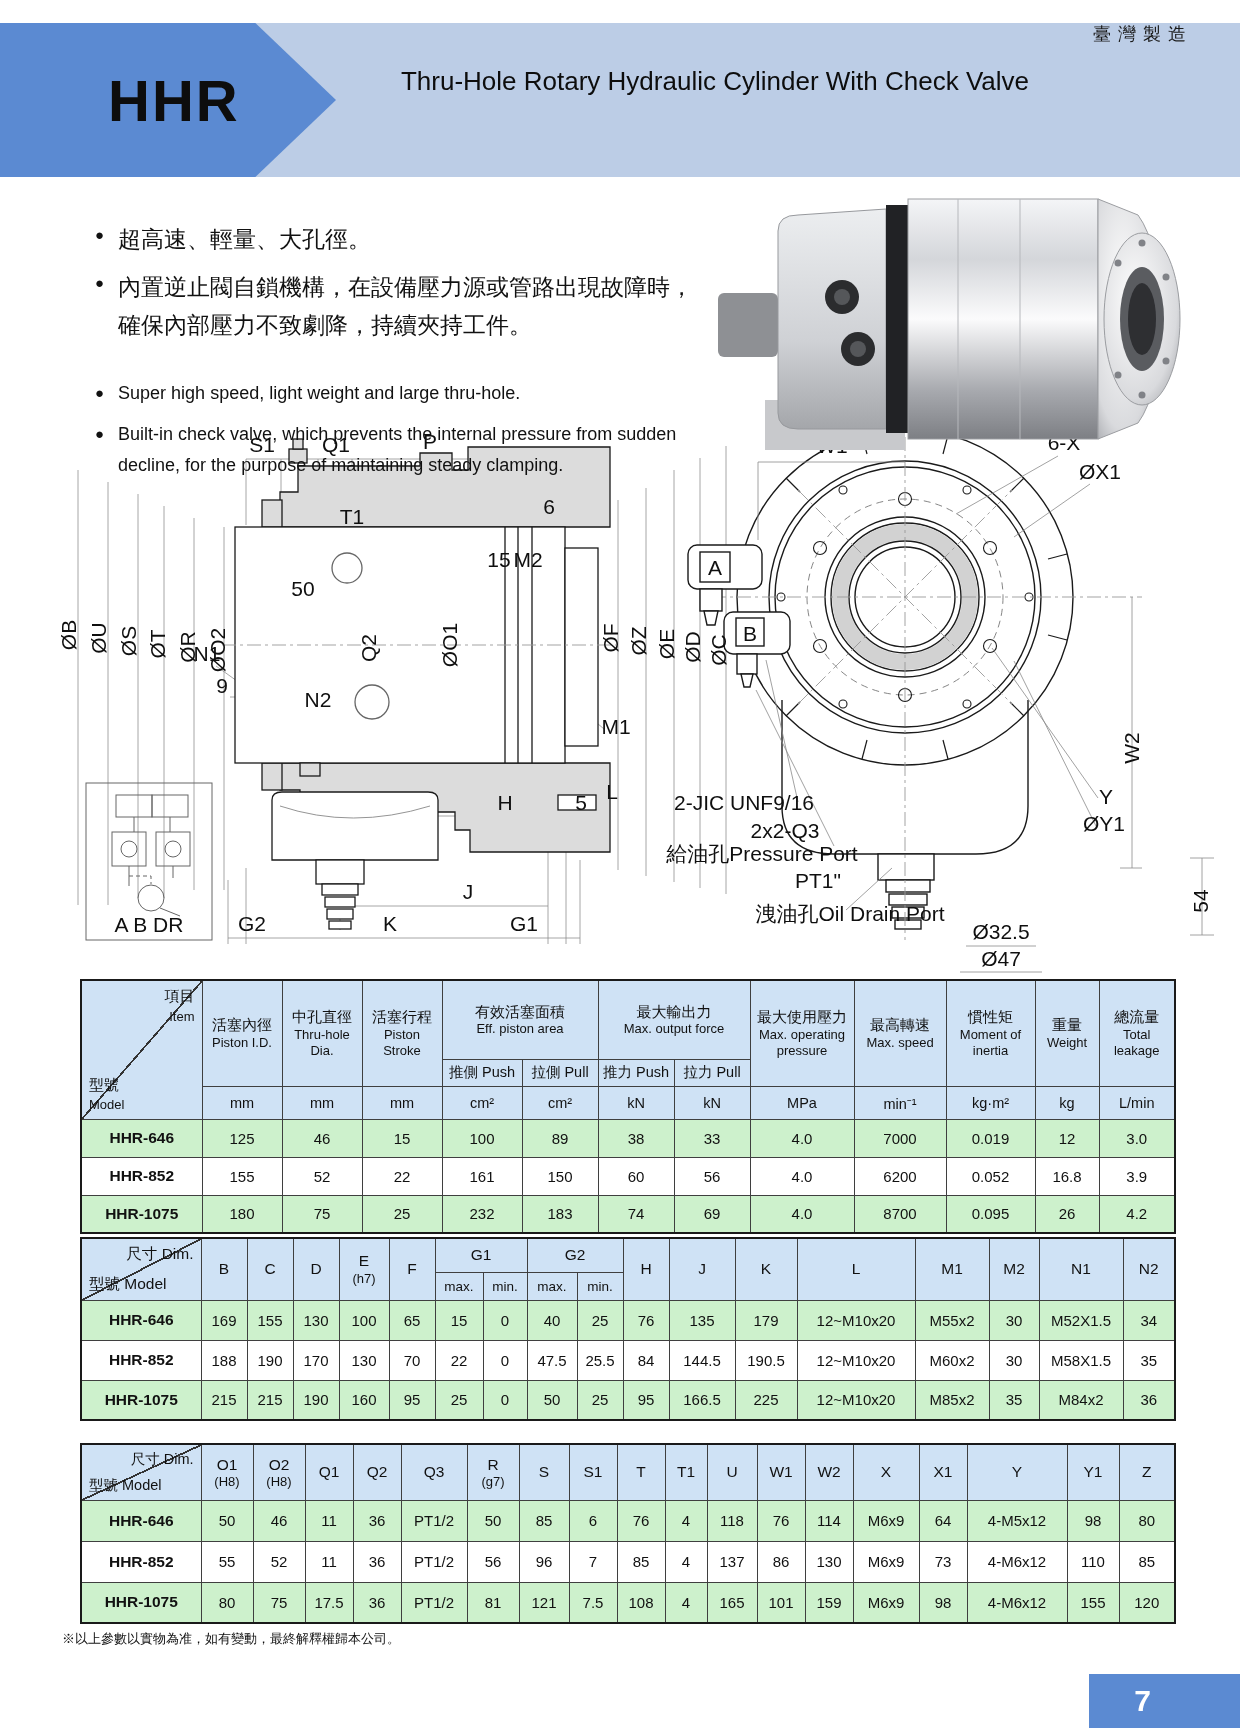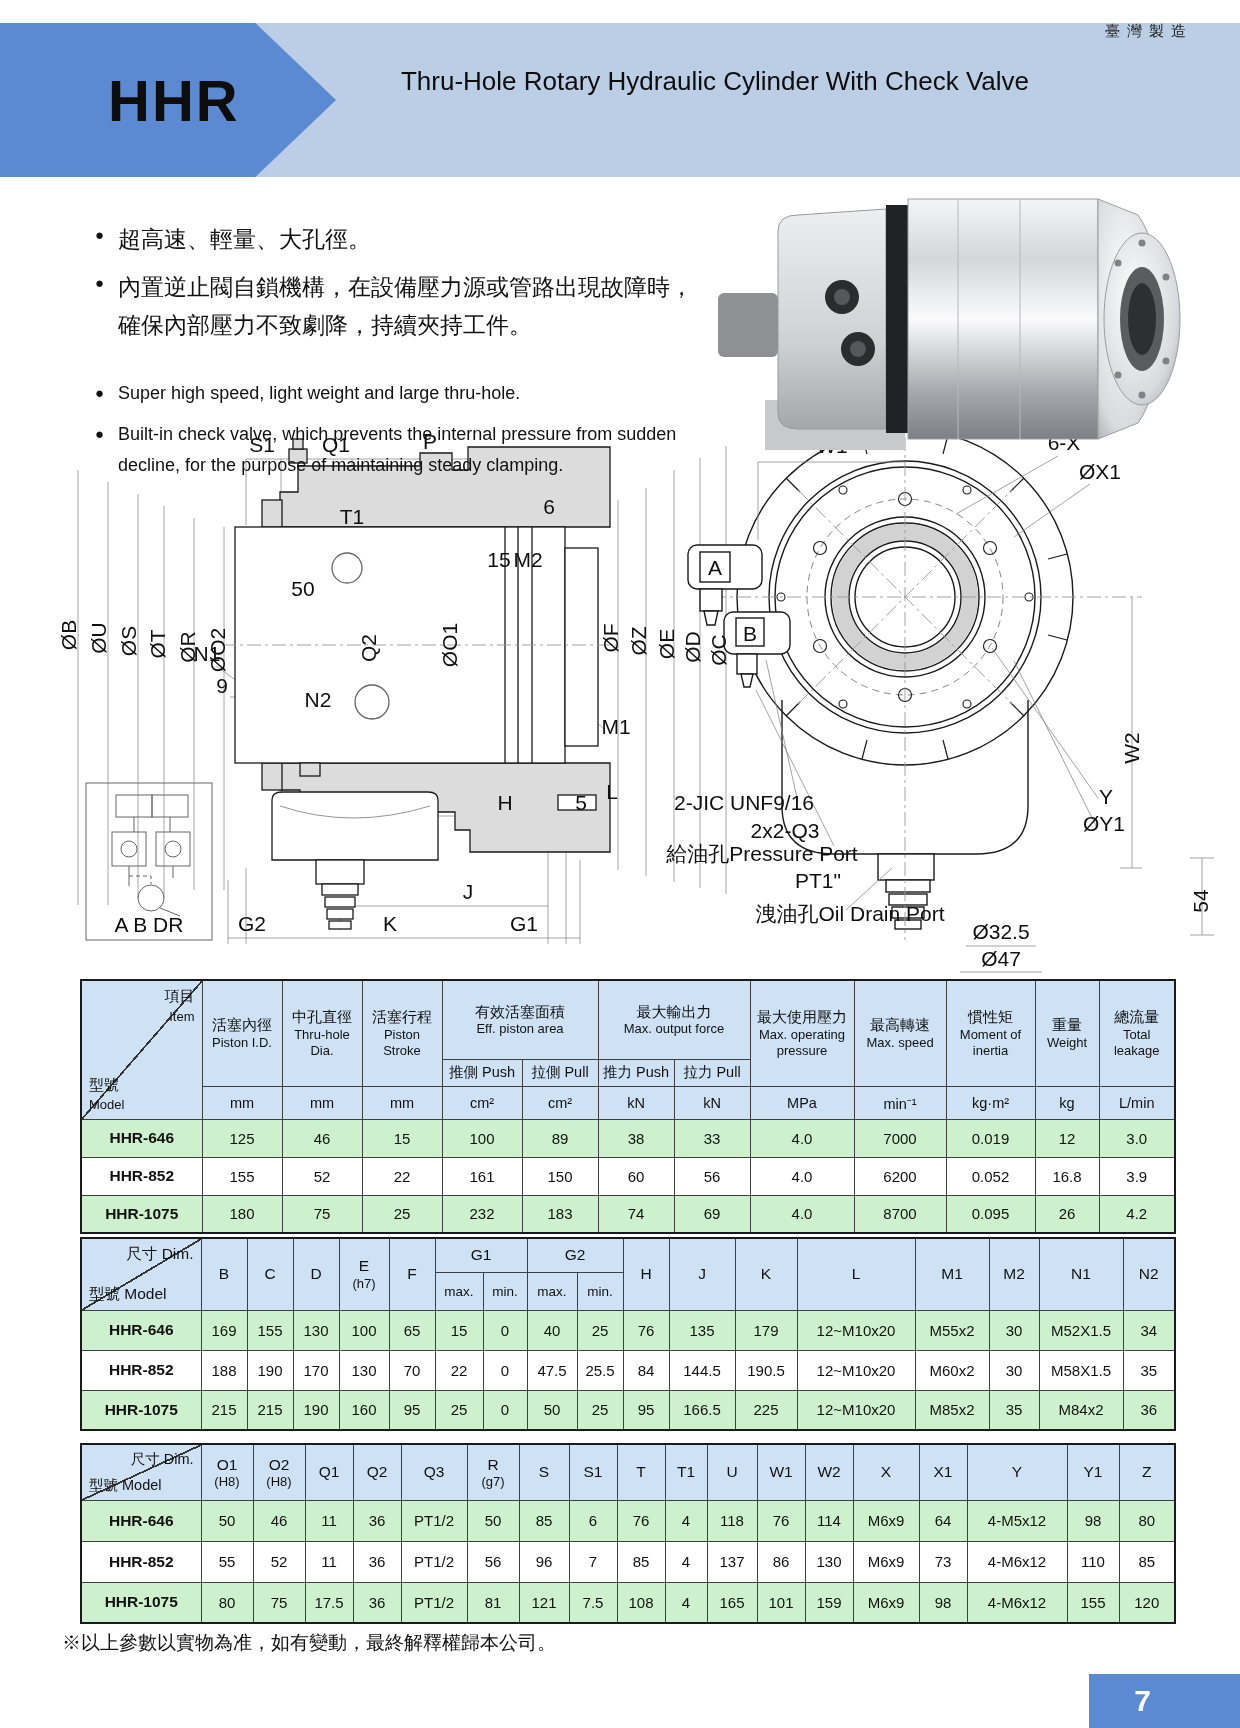--- a/index.html
+++ b/index.html
@@ -10,21 +10,21 @@
     font-family:"Liberation Sans", sans-serif; color:#111;
   }
   
   .band { position:absolute; left:0; top:23px; width:1240px; height:154px; background:#bccde6; }
   .brand-arrow {
     position:absolute; left:0; top:23px; width:336px; height:154px; background:#5b8ad2;
     clip-path:polygon(0 0, 76% 0, 100% 50%, 76% 100%, 0 100%);
     display:flex; align-items:center;
   }
   .brand-arrow span { font-size:58px; font-weight:bold; color:#0d0d0d; letter-spacing:2px; margin-left:108px; }
-  .made-in { position:absolute; top:22px; right:47px; font-size:15px; letter-spacing:7px; color:#1a1a1a; }
+  .made-in { position:absolute; top:22px; right:47px; font-size:18px; letter-spacing:7px; color:#1a1a1a; }
   .titles { position:absolute; left:340px; top:56px; width:750px; text-align:center; }
   .title-zh { font-size:46px; color:#0d0d0d; letter-spacing:2px; line-height:1.1; }
   .title-zh .paren { font-size:36px; }
   .title-en { font-size:26px; color:#0d0d0d; margin-top:10px; }
   
   .features { position:absolute; left:95px; top:220px; width:605px; }
   .feat { display:flex; align-items:flex-start; margin-bottom:10px; }
   .feat .dot { font-size:15px; margin-top:6px; margin-right:14px; }
   .feat.zh .txt { font-size:23px; line-height:38px; }
   .feat.en .txt { font-size:18px; line-height:31px; }
@@ -53,31 +53,31 @@
     margin-top: 23px;
   }
   .c-top { position:absolute; top:5px; right:7px; text-align:right; }
   .c-bot { position:absolute; bottom:5px; left:7px; text-align:left; }
   #spec-table { top:979px; }
   #spec-table thead tr.r1 { height:79px; }
   #spec-table thead tr.r2 th { height:27px; font-size:14.5px; }
   #spec-table tbody tr { height:38px; }
   #dim1-table { top:1237px; }
   #dim1-table thead tr.r1 th { height:34px; font-size:15.5px; }
-  #dim1-table thead tr.r2 th { height:38px; font-size:13.5px; }
+  #dim1-table thead tr.r2 th { height:28px; font-size:13.5px; }
   #dim1-table tbody tr { height:40px; }
   #dim2-table { top:1443px; }
   #dim2-table thead tr { height:56px; }
   #dim2-table thead th { font-size:15.5px; }
   #dim2-table thead th .sub { font-size:13px; }
   #dim1-table .corner, #dim2-table .corner { font-size:14.5px;padding-left:16px; }
   #dim2-table tbody tr { height:41px; }
   .two-line { line-height:1.2; }
   
-  .footnote { position:absolute; left:62px; top:1630px; font-size:19px; color:#111; }
+  .footnote { position:absolute; left:62px; top:1630px; font-size:13px; color:#111; }
   .page-badge {
     position:absolute; left:1089px; top:1674px; width:151px; height:54px; background:#5b8ad2;
     display:flex; align-items:center; justify-content:center; padding-right:44px;
   }
   .page-badge span { color:#fff; font-size:30px; font-weight:bold; }
 </style>
 </head>
 <body>
 
 <div class="band"></div>

